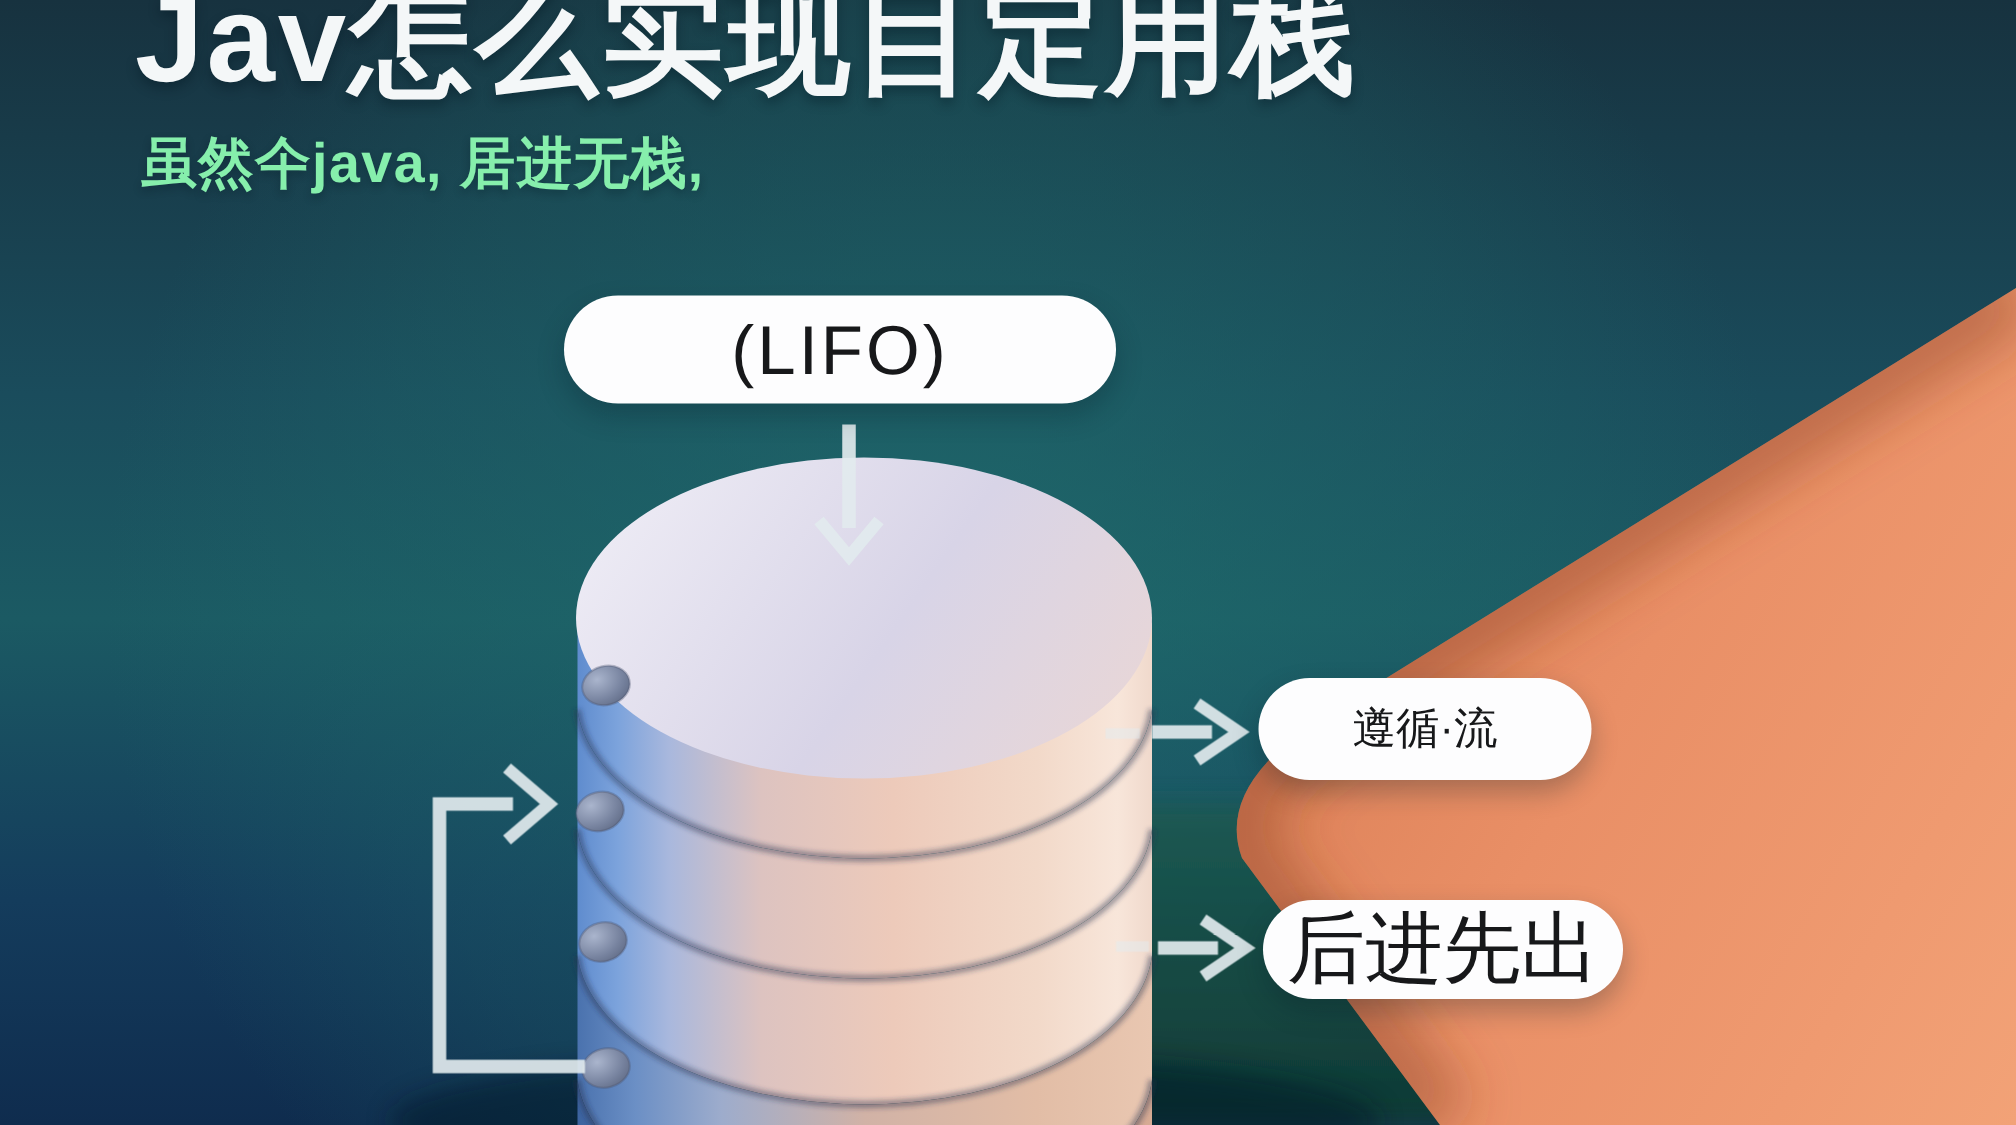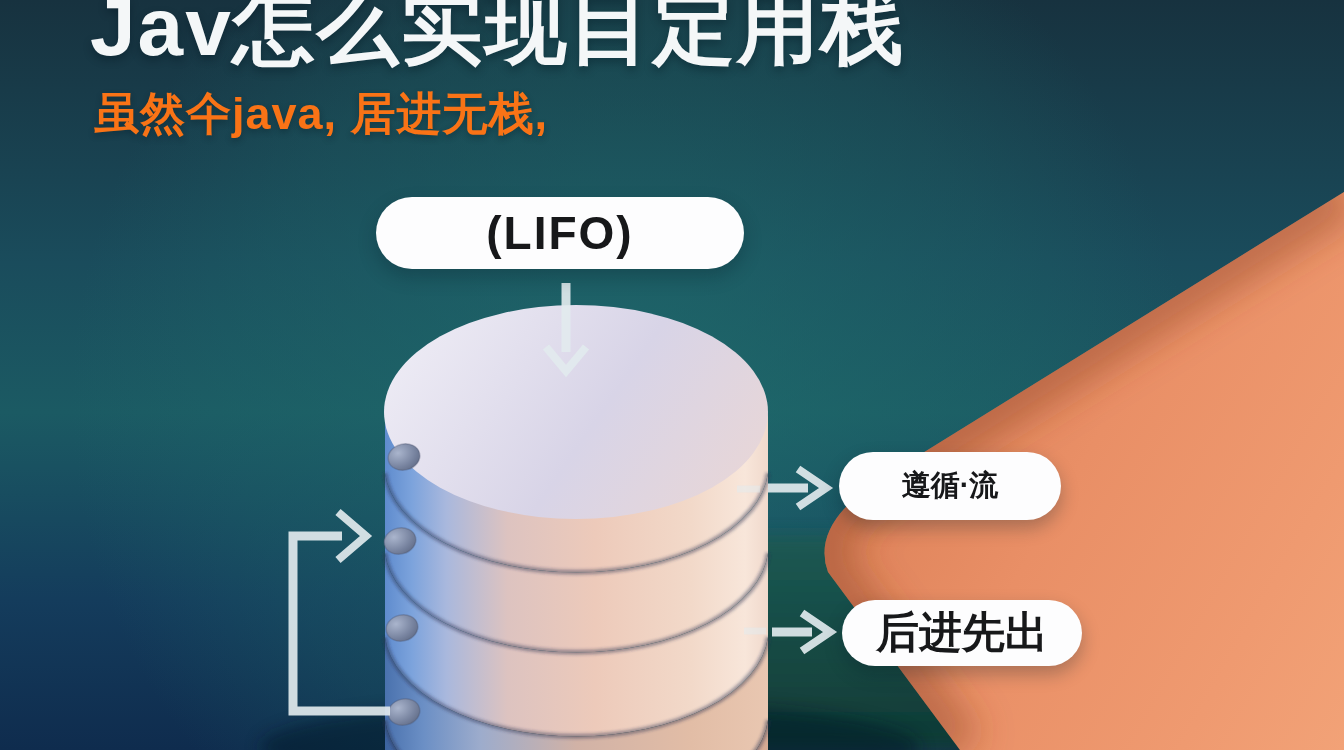--- a/index.html
+++ b/index.html
@@ -12,34 +12,34 @@
   .scene{position:absolute;left:0;top:0;width:1344px;height:750px;display:block;}
   .title{
     position:absolute;left:90px;top:-18px;
     font-size:82px;font-weight:800;letter-spacing:2px;line-height:1.1;
     color:#f4f7f8;white-space:nowrap;
     text-shadow:0 4px 8px rgba(2,22,32,.38);
     margin:0;
   }
   .subtitle{
     position:absolute;left:94px;top:84px;
-    font-size:45px;font-weight:700;letter-spacing:1px;
-    color:#f97316;white-space:nowrap;
+    font-size:37px;font-weight:700;letter-spacing:1px;
+    color:#86efac;white-space:nowrap;
     text-shadow:0 3px 6px rgba(2,22,32,.32);
   }
   .pill{
     position:absolute;
     background:#fdfdfe;border-radius:999px;
     display:flex;align-items:center;justify-content:center;
-    color:#17181a;font-weight:700;white-space:nowrap;
+    color:#17181a;font-weight:400;white-space:nowrap;
     box-shadow:0 8px 18px rgba(6,28,38,.28);
   }
   .pill-lifo{left:376px;top:197px;width:368px;height:72px;font-size:46px;letter-spacing:2px;}
   .pill-r1{left:839px;top:452px;width:222px;height:68px;font-size:29px;}
-  .pill-r2{left:842px;top:600px;width:240px;height:66px;font-size:43px;}
+  .pill-r2{left:842px;top:600px;width:240px;height:66px;font-size:52px;}
 </style>
 </head>
 <body>
 
 <div class="poster">
 
   <svg class="scene" viewBox="0 0 1344 750" width="1344" height="750">
     <defs>
       <linearGradient id="bgGrad" x1="0" y1="0" x2="0" y2="750" gradientUnits="userSpaceOnUse">
         <stop offset="0" stop-color="#17323f"></stop>

